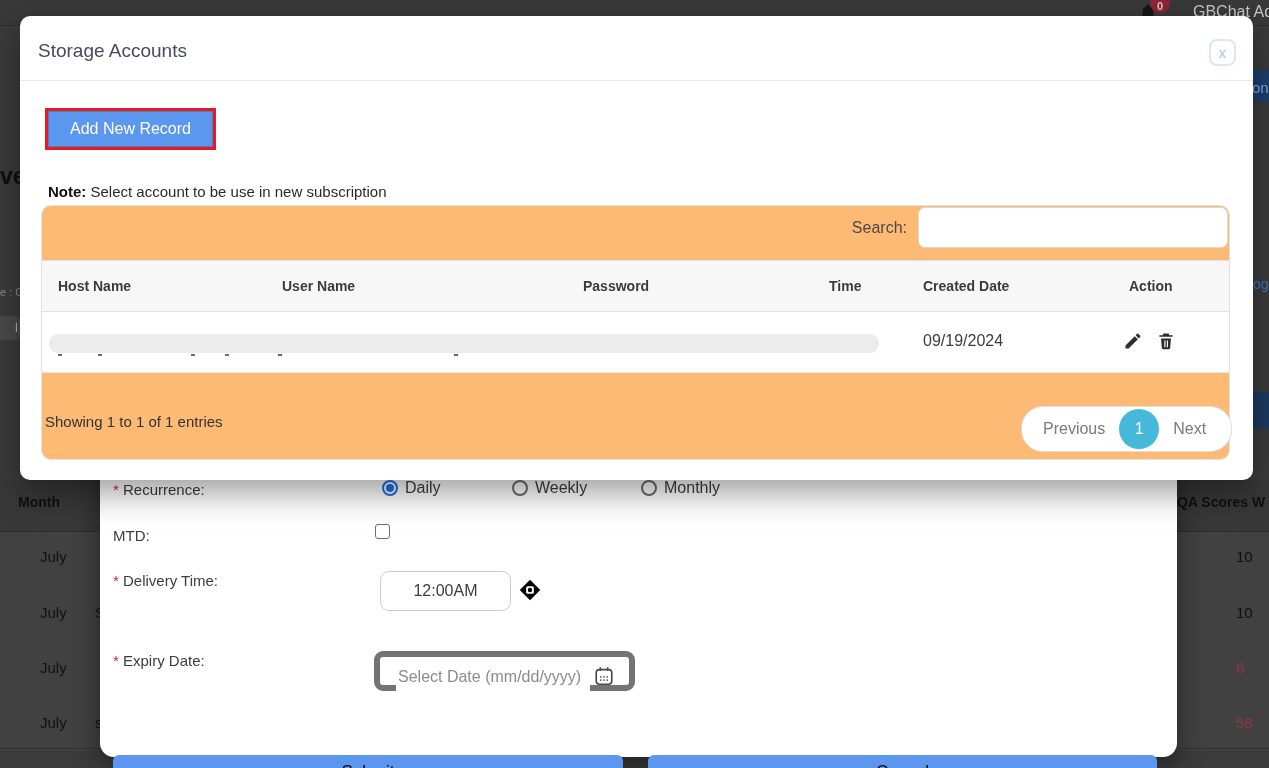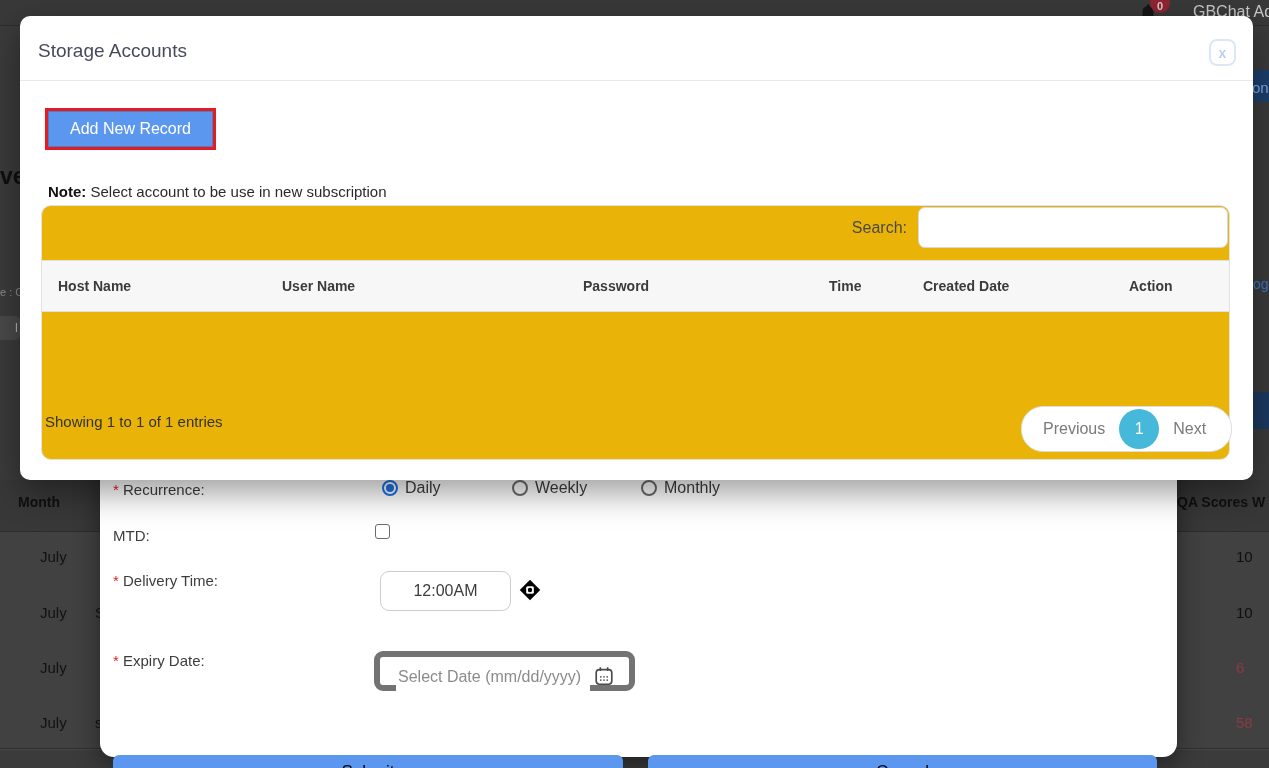--- a/index.html
+++ b/index.html
@@ -64,21 +64,21 @@
     border-radius:10px;z-index:10;box-shadow:0 12px 34px rgba(0,0,0,.4);}
   .sm-title{left:18px;top:24px;font-size:19px;color:#474a5e;}
   .sm-close{left:1189px;top:23px;width:27px;height:27px;border:2px solid #dce7f6;border-radius:8px;
     color:#bcd0ec;font-size:14px;font-weight:bold;text-align:center;line-height:24px;box-sizing:border-box;cursor:pointer;background:#fff;}
   .sm-head-div{left:0;top:64px;width:1233px;height:1px;background:#e9e9e9;}
   .add-annot{left:25px;top:92px;border:3px solid var(--annotation_red);}
   .add-btn{display:block;width:165px;height:36px;background:var(--accent);border:1px solid #3f83d6;
     color:#fff;font-size:16px;font-family:"Liberation Sans",sans-serif;cursor:pointer;}
   .sm-note{left:28px;top:167px;font-size:15px;color:#2a2a2a;}
   .sm-note b{color:#111;}
-  .table-card{left:21px;top:189px;width:1187px;height:253px;border:1px solid #e2e2e2;border-radius:10px;background:#eab308;}
+  .table-card{left:21px;top:189px;width:1187px;height:253px;border:1px solid #e2e2e2;border-radius:10px;background:#fdba74;}
   .search-label{right:322px;top:13px;font-size:16px;color:#4a4a4a;}
   .search-input{left:876px;top:1px;width:310px;height:41px;border:1px solid #d8d8d8;border-radius:7px;
     box-sizing:border-box;font-size:15px;padding:0 10px;font-family:"Liberation Sans",sans-serif;outline:none;}
   .thead{left:0;top:54px;width:1187px;height:52px;background:#f7f7f7;
     border-top:1px solid #e0e0e0;border-bottom:1px solid #e0e0e0;box-sizing:border-box;}
   .th{position:absolute;top:17px;font-size:14px;font-weight:bold;color:#3b3b3b;cursor:pointer;}
   .th-host{left:16px;} .th-user{left:240px;} .th-pass{left:541px;} .th-port{left:787px;}
   .th-created{left:881px;} .th-action{left:1087px;}
   .trow{left:0;top:106px;width:1187px;height:61px;border-bottom:1px solid #e6e6e6;box-sizing:border-box;background:#fff;}
   .redact{position:absolute;left:7px;top:22px;width:830px;height:19px;background:#ececec;border-radius:9px;}
@@ -212,20 +212,36 @@
 
       <div class="abs thead">
         <div class="th th-host">Host Name</div>
         <div class="th th-user">User Name</div>
         <div class="th th-pass">Password</div>
         <div class="th th-port">Time</div>
         <div class="th th-created">Created Date</div>
         <div class="th th-action">Action</div>
       </div>
 
+      <div class="abs trow">
+        <div class="redact"></div>
+        <div class="speck" style="left:16px;"></div>
+        <div class="speck" style="left:56px;"></div>
+        <div class="speck" style="left:149px;"></div>
+        <div class="speck" style="left:183px;"></div>
+        <div class="speck" style="left:236px;"></div>
+        <div class="speck" style="left:412px;"></div>
+        <div class="cell-date">09/19/2024</div>
+        <svg class="act-icon act-edit" viewBox="0 0 24 24">
+          <path fill="#2e2e2e" d="M3 17.25V21h3.75L17.81 9.94l-3.75-3.75L3 17.25zM20.71 7.04c.39-.39.39-1.02 0-1.41l-2.34-2.34c-.39-.39-1.02-.39-1.41 0l-1.83 1.83 3.75 3.75 1.83-1.83z"></path>
+        </svg>
+        <svg class="act-icon act-del" viewBox="0 0 24 24">
+          <path fill="#2e2e2e" d="M9 3h6l1 2h4v2H4V5h4l1-2zm-3 6h12l-1 11a2 2 0 0 1-2 2H9a2 2 0 0 1-2-2L6 9zm4 2.5v8h1.4v-8H10zm3 0v8h1.4v-8H13z"></path>
+        </svg>
+      </div>
 
       <div class="abs tfoot-info">Showing 1 to 1 of 1 entries</div>
       <div class="abs pager">
         <span class="pg-prev">Previous</span>
         <span class="pg-page">1</span>
         <span class="pg-next">Next</span>
       </div>
     </div>
   </div>
 

